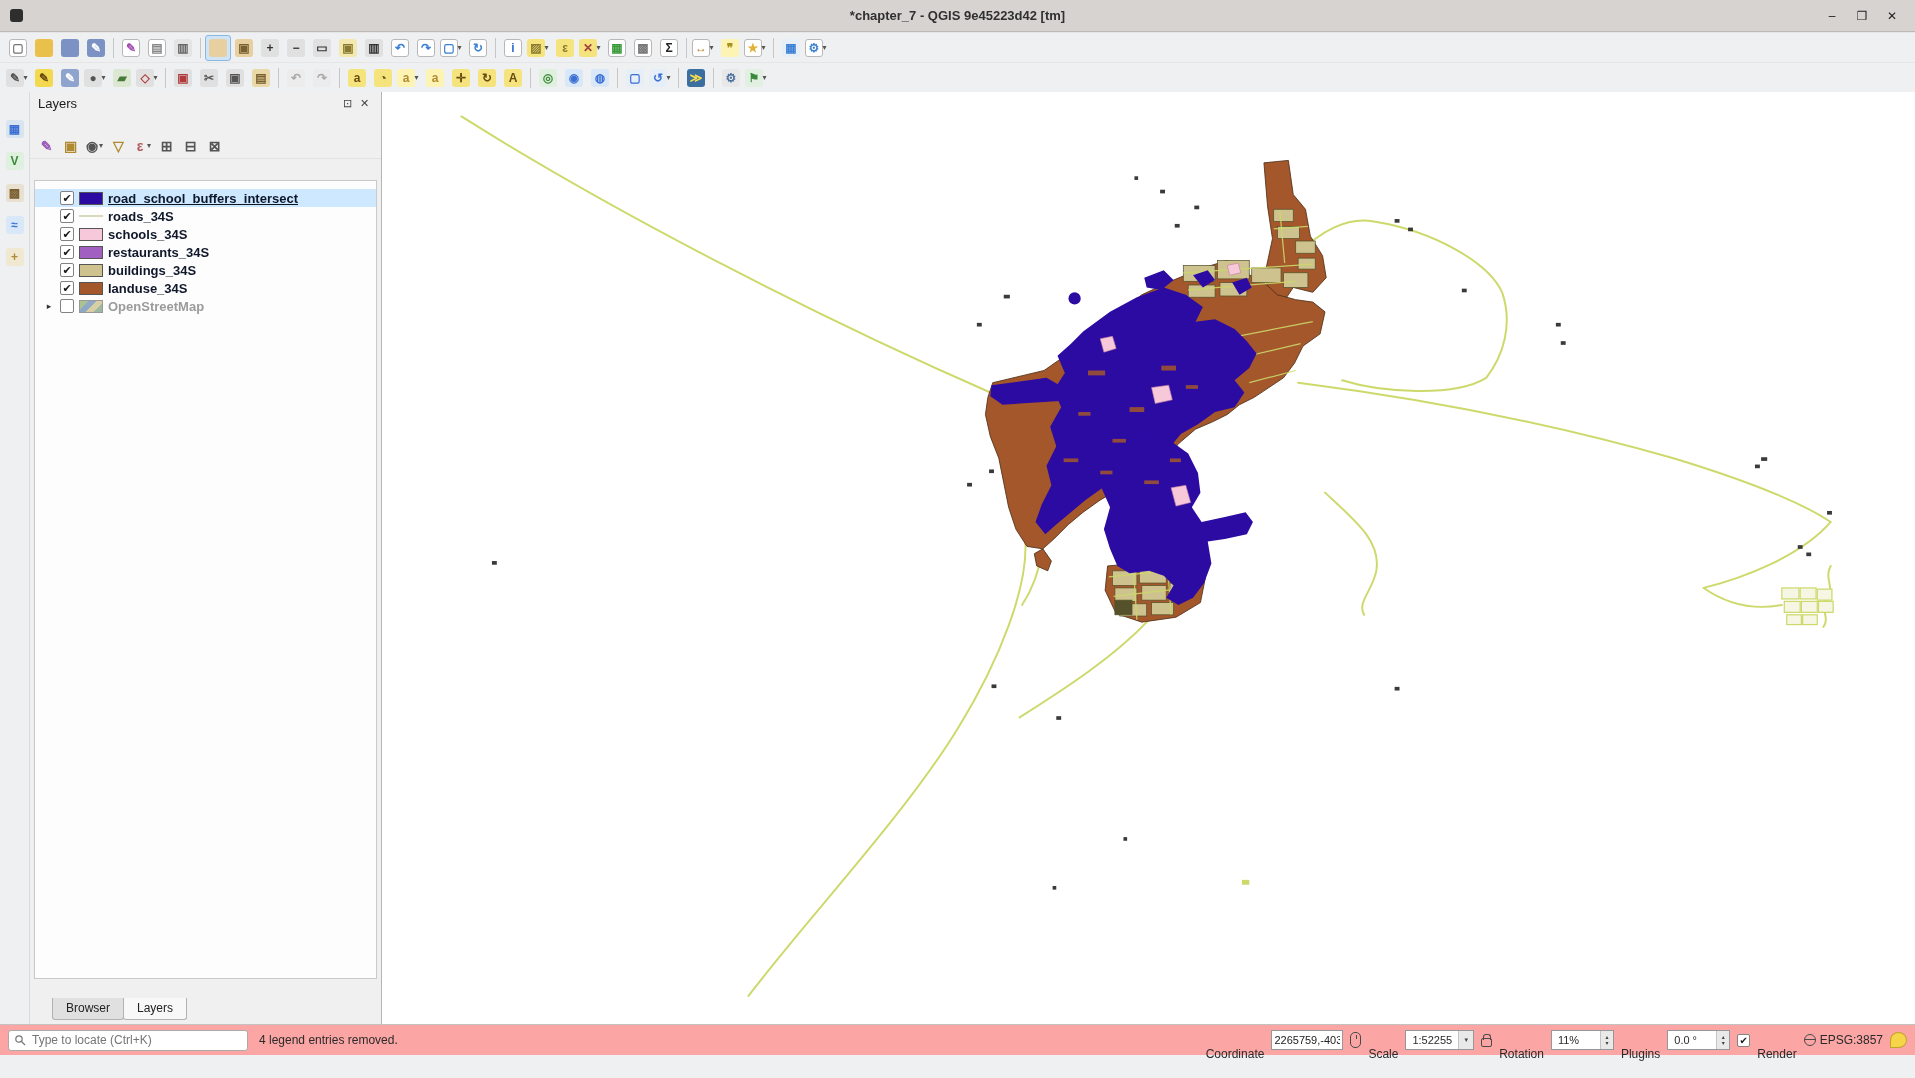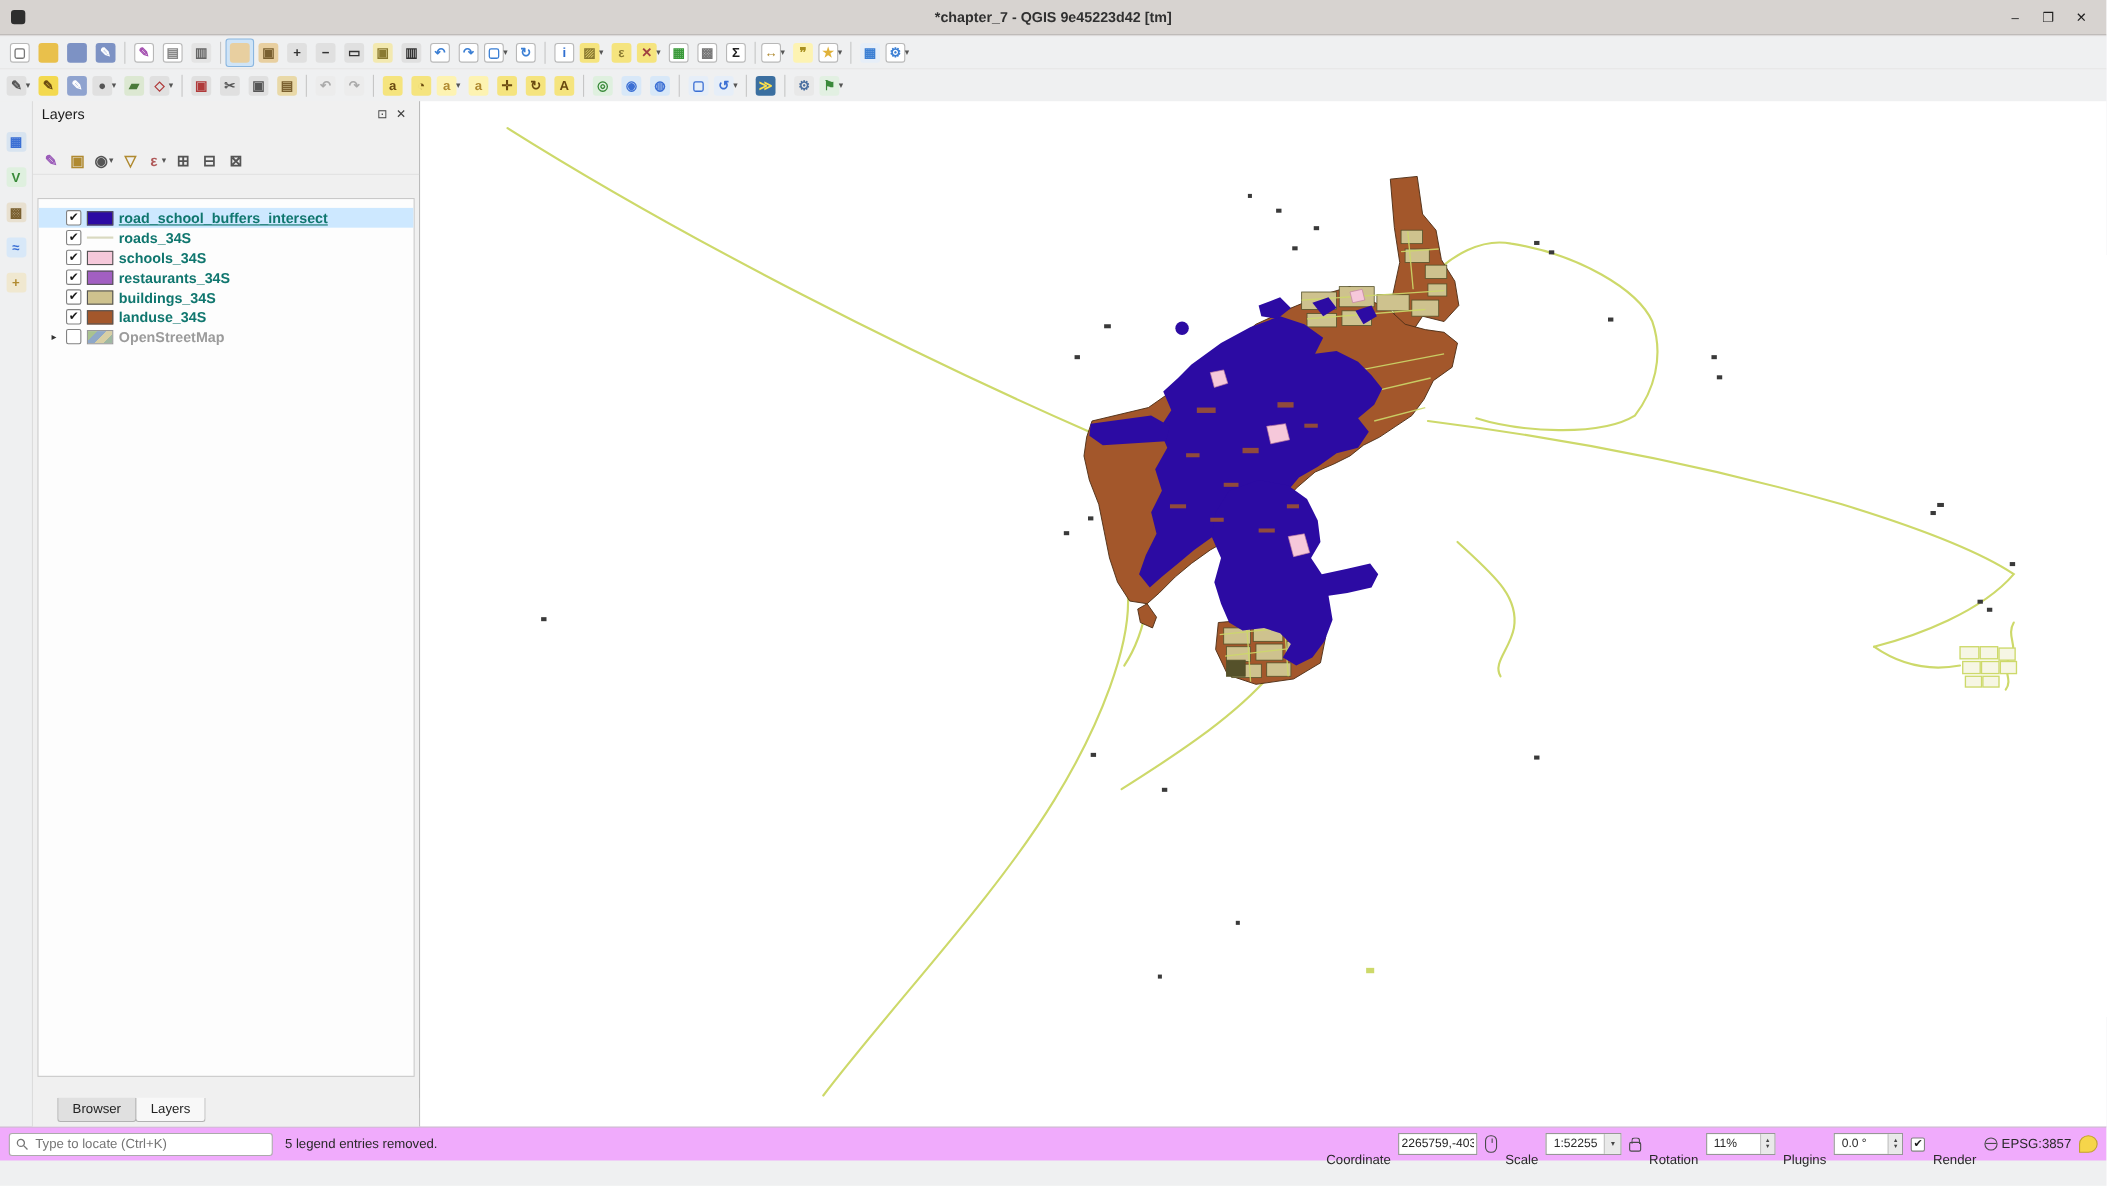--- a/index.html
+++ b/index.html
@@ -54,33 +54,33 @@
   .expand { width:12px; font-size:9px; color:#333; text-align:center; flex:none; }
   .cb { width:14px; height:14px; border:1px solid #828282; background:#fff; border-radius:2px;
     font-size:11px; line-height:12px; text-align:center; color:#1a1a1a; flex:none; }
   .cb.small { width:13px; height:13px; font-size:10px; line-height:11px; }
   .swatch { width:24px; height:13px; border:1px solid #555; flex:none;
     display:flex; align-items:center; justify-content:center; }
   .swatch.line { border:none; }
   .swatch-line { width:24px; height:2px; display:block; }
   .swatch.img { border:1px solid #999;
     background:linear-gradient(135deg,#a9c28f 25%, #8fa8c8 25% 50%, #d8cfa4 50% 75%, #9fb8a2 75%); }
-  .layer-label { font-weight:bold; font-size:13px; color:#0f766e; white-space:nowrap; }
+  .layer-label { font-weight:bold; font-size:13px; color:#0f172a; white-space:nowrap; }
   .layer-row.selected .layer-label { text-decoration:underline; }
   .layer-label.gray { color:#9b9b9b; }
   .panel-tabs { height:26px; display:flex; align-items:flex-start; padding-left:22px; background:#f0f0f0; }
   .ptab { padding:3px 13px 4px 13px; font-size:12px; color:#222; background:#e0e0e0;
     border:1px solid #b2b2b2; border-top:none; border-radius:0 0 3px 3px; margin-right:-1px; }
   .ptab.active { background:#f8f8f8; }
   
   .map { flex:1; position:relative; background:#ffffff; }
   .map svg.mapsvg { position:absolute; inset:0; width:100%; height:100%; }
   
   .statusbar { height:31px; display:flex; align-items:center; gap:7px; padding:0 8px;
-    background:#f0abfc; border-top:1px solid #c2c2c2; font-size:12px; color:#2a2a2a; }
+    background:#fca5a5; border-top:1px solid #c2c2c2; font-size:12px; color:#2a2a2a; }
   .locator { display:flex; align-items:center; width:240px; height:21px; background:#fff;
     border:1px solid #ababab; border-radius:3px; padding:0 5px; gap:4px; flex:none; }
   .locator input { border:none; outline:none; flex:1; min-width:0; font-family:inherit;
     font-size:12px; color:#333; background:none; }
   .sb-msg { margin-left:4px; white-space:nowrap; }
   .sb-spacer { flex:1; }
   .sb-label { white-space:nowrap;margin-top:28px; }
   .sb-input { height:20px; border:1px solid #979797; background:#fff; font-family:inherit;
     font-size:11px; text-align:center; color:#222; }
   .sb-input.coord { width:72px; }
@@ -559,21 +559,21 @@
   </div>
 
   <div class="statusbar">
     <div class="locator">
       <svg width="12" height="12" viewBox="0 0 12 12">
         <circle cx="5" cy="5" r="3.2" fill="none" stroke="#777" stroke-width="1.2"></circle>
         <line x1="7.5" y1="7.5" x2="11" y2="11" stroke="#777" stroke-width="1.2"></line>
       </svg>
       <input placeholder="Type to locate (Ctrl+K)" style="">
     </div>
-    <span class="sb-msg">5 legend entries removed.</span>
+    <span class="sb-msg">4 legend entries removed.</span>
     <span class="sb-spacer"></span>
 
     <span class="sb-label">Coordinate</span>
     <input class="sb-input coord" value="2265759,-4033115" style="">
     <span class="mouse-icon"></span>
 
     <span class="sb-label">Scale</span>
     <span class="sb-combo">
       <span class="val">1:52255</span>
       <span class="dd">▾</span>

